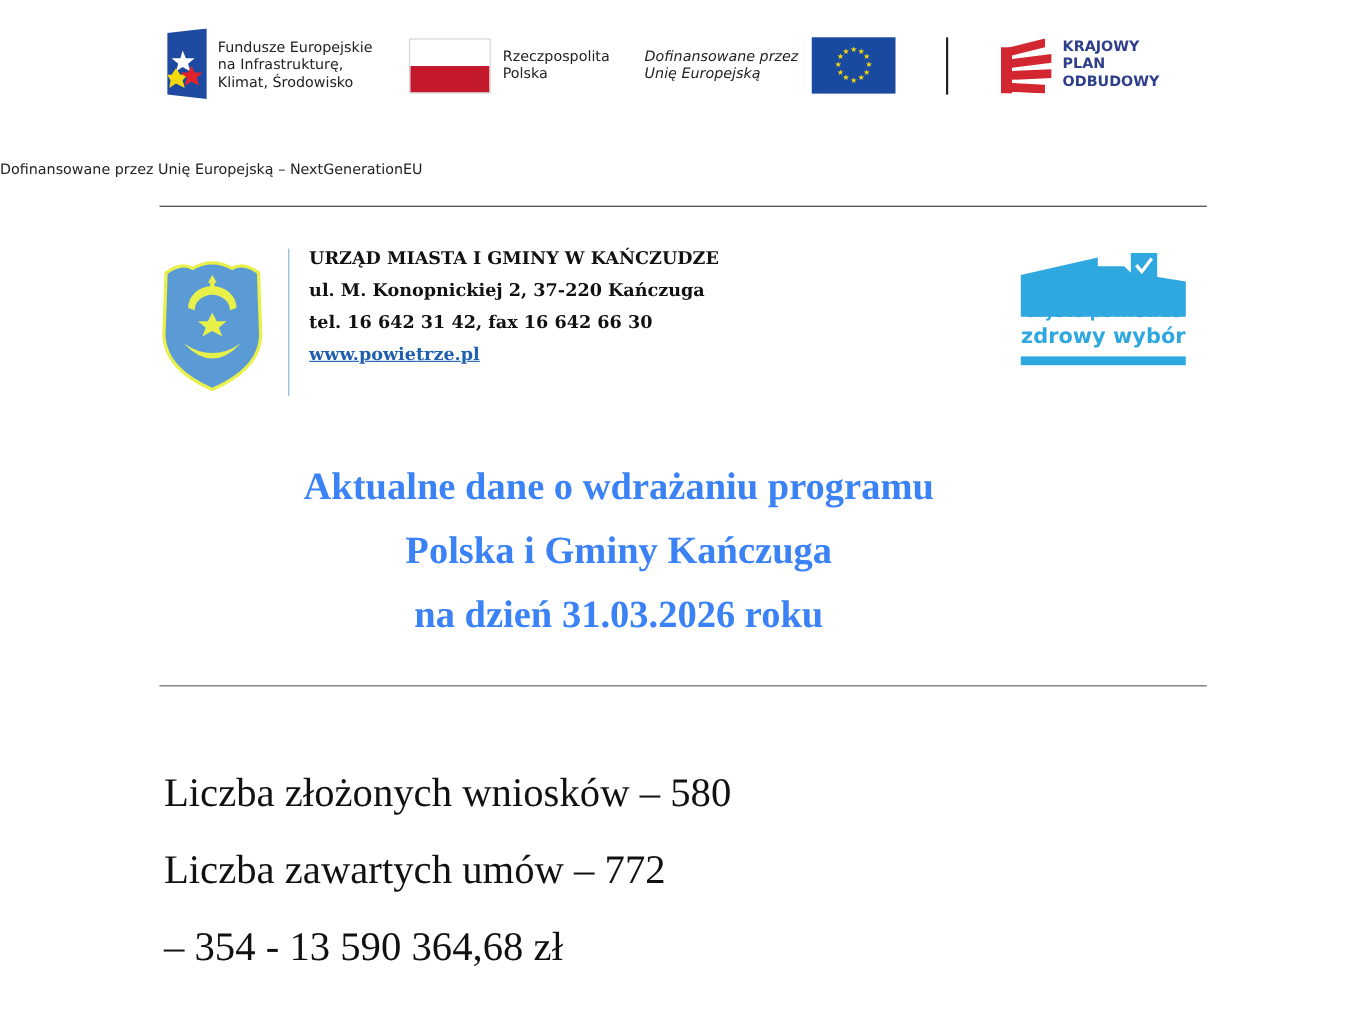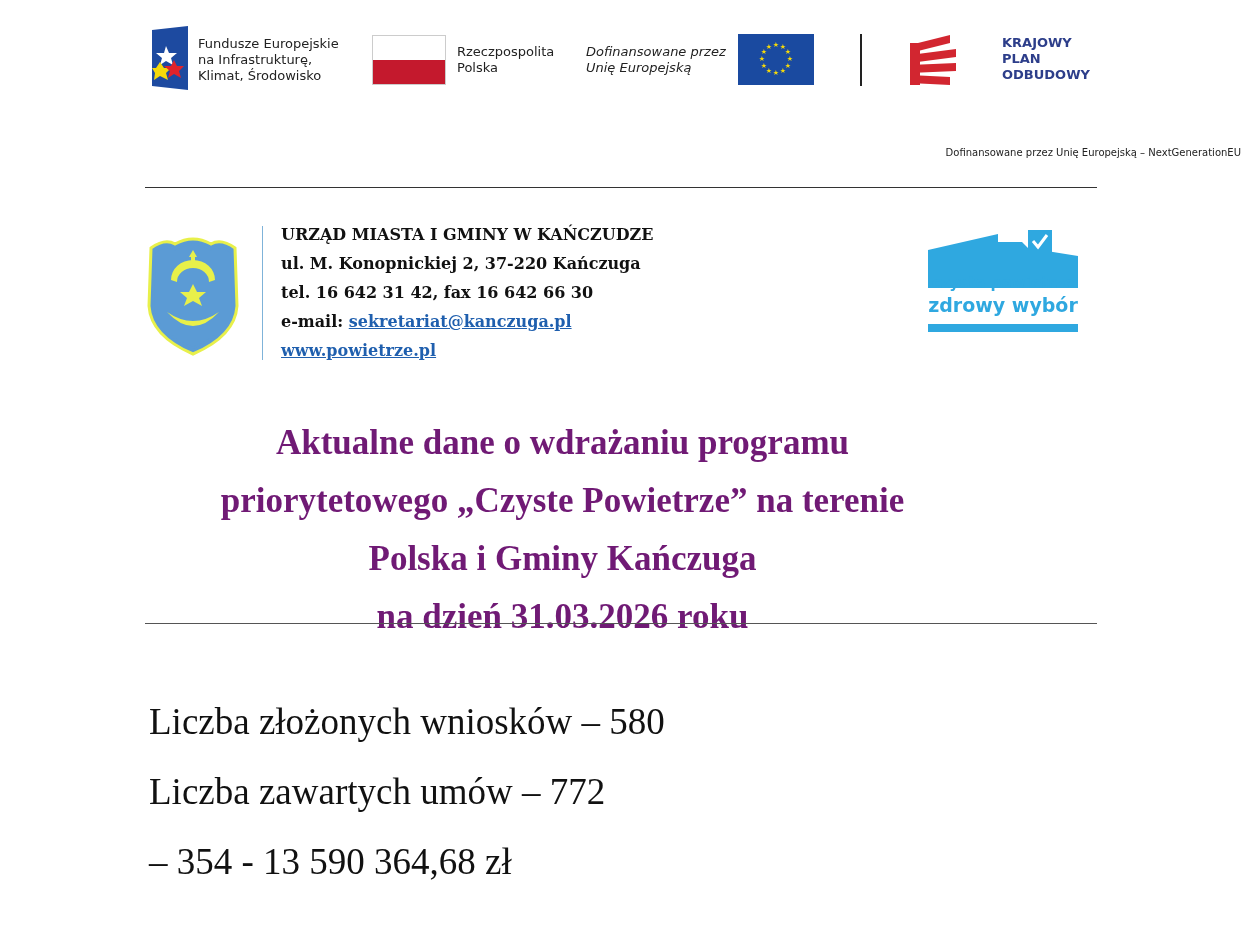--- a/index.html
+++ b/index.html
@@ -11,34 +11,34 @@
   .fe-logo { left: 152px; top: 26px; width: 36px; height: 64px; }
   .fe-text { left: 198px; top: 36px; }
   .pl-flag { left: 372px; top: 35px; width: 74px; height: 50px; border: 1px solid #ccc; box-sizing: border-box; overflow: hidden; }
   .pl-flag .w { height: 50%; background: #ffffff; }
   .pl-flag .r { height: 50%; background: #c4192d; }
   .pl-text { left: 457px; top: 44px; }
   .eu-text { left: 586px; top: 44px; text-align: left; width: 142px; font-style: italic; }
   .eu-flag { left: 738px; top: 34px; width: 76px; height: 51px; background: #1a4aa0; }
   .divider-v { left: 860px; top: 34px; width: 2px; height: 52px; background: #222; }
   .kpo-logo { left: 910px; top: 35px; width: 46px; height: 50px; }
-  .kpo-text { left: 966px; top: 35px; font-family: "DejaVu Sans", sans-serif; font-weight: bold; font-size: 13px; line-height: 16px; color: #2d3e8a; margin-left: 36px; }
+  .kpo-text { left: 966px; top: 35px; font-family: "DejaVu Sans", sans-serif; font-weight: bold; font-size: 13px; line-height: 16px; color: #2d3e8a; }
 
-  .nextgen { left: 0; width: 1241px; top: 147px; text-align: right; font-family: "DejaVu Sans", sans-serif; font-size: 10px; color: #222; }
+  .nextgen { left: 0; width: 1241px; top: 147px; text-align: left; font-family: "DejaVu Sans", sans-serif; font-size: 13px; color: #222; }
   .hr1 { left: 145px; top: 187px; width: 952px; height: 1px; background: #333; }
 
   
   .crest { left: 145px; top: 236px; width: 96px; height: 120px; }
   .vline { left: 262px; top: 226px; width: 1px; height: 134px; background: #7fb3d9; }
   .office { left: 281px; top: 220px; font-family: "DejaVu Serif", serif; font-weight: bold; font-size: 16px; line-height: 29px; color: #111; }
   .office a { color: #1f5fae; text-decoration: underline; }
   .cp-logo { left: 926px; top: 228px; width: 154px; height: 106px; }
 
   
-  .title { left: 0; width: 1125px; top: 414px; text-align: center; font-family: "Liberation Serif", serif; font-weight: bold; font-size: 35px; line-height: 58px; color: #701a75; }
+  .title { left: 0; width: 1125px; top: 414px; text-align: center; font-family: "Liberation Serif", serif; font-weight: bold; font-size: 35px; line-height: 58px; color: #3b82f6; }
   .hr2 { left: 145px; top: 623px; width: 952px; height: 1px; background: #555; }
 
   
   .stats { left: 149px; top: 695px; font-family: "Liberation Serif", serif; font-size: 37px; color: #111; }
   .stats p { margin: 0; line-height: 54px; }
   .stats .gap { margin-bottom: 16px; }
 </style>
 </head>
 <body>
 
@@ -110,36 +110,34 @@
   <rect x="46" y="18" width="4" height="12" fill="#e8f04a"></rect>
   <polygon points="48,14 52,21 44,21" fill="#e8f04a"></polygon>
   <polygon points="48,48 52,56 61,56 54,62 57,70 48,65 39,70 42,62 35,56 44,56" fill="#e8f04a"></polygon>
   <path d="M22,76 Q48,104 74,76 Q48,94 22,76 Z" fill="#e8f04a"></path>
 </svg>
 <div class="abs vline"></div>
 <div class="abs office">
   <div>URZĄD MIASTA I GMINY W KAŃCZUDZE</div>
   <div>ul. M. Konopnickiej 2, 37-220 Kańczuga</div>
   <div>tel. 16 642 31 42, fax 16 642 66 30</div>
-  <div><span>e-mail: </span><a>sekretariat@kanczuga.pl</a></div>
   <div><a>www.powietrze.pl</a></div>
 </div>
 
 <svg class="abs cp-logo" viewBox="0 0 154 106">
   <polygon points="2,22 72,6 72,14 96,14 102,20 152,28 152,60 2,60" fill="#2fa8e0"></polygon>
   <rect x="102" y="2" width="24" height="22" fill="#2fa8e0"></rect>
   <polyline points="107,13 112,19 121,7" fill="none" stroke="#ffffff" stroke-width="3"></polyline>
   <text x="77" y="60" text-anchor="middle" font-family="DejaVu Sans, sans-serif" font-weight="bold" font-size="15" fill="#2fa8e0">czyste powietrze</text>
   <text x="77" y="84" text-anchor="middle" font-family="DejaVu Sans, sans-serif" font-weight="bold" font-size="19" fill="#2fa8e0">zdrowy wybór</text>
   <rect x="2" y="96" width="150" height="8" fill="#2fa8e0"></rect>
 </svg>
 
 <div class="abs title">
   <div>Aktualne dane o wdrażaniu programu</div>
-  <div>priorytetowego „Czyste Powietrze” na terenie</div>
   <div>Polska i Gminy Kańczuga</div>
   <div>na dzień 31.03.2026 roku</div>
 </div>
 <div class="abs hr2"></div>
 
 <div class="abs stats">
   <p class="gap">Liczba złożonych wniosków – 580</p>
   <p class="gap">Liczba zawartych umów – 772</p>
   <p>– 354 - 13 590 364,68 zł</p>
 </div>

